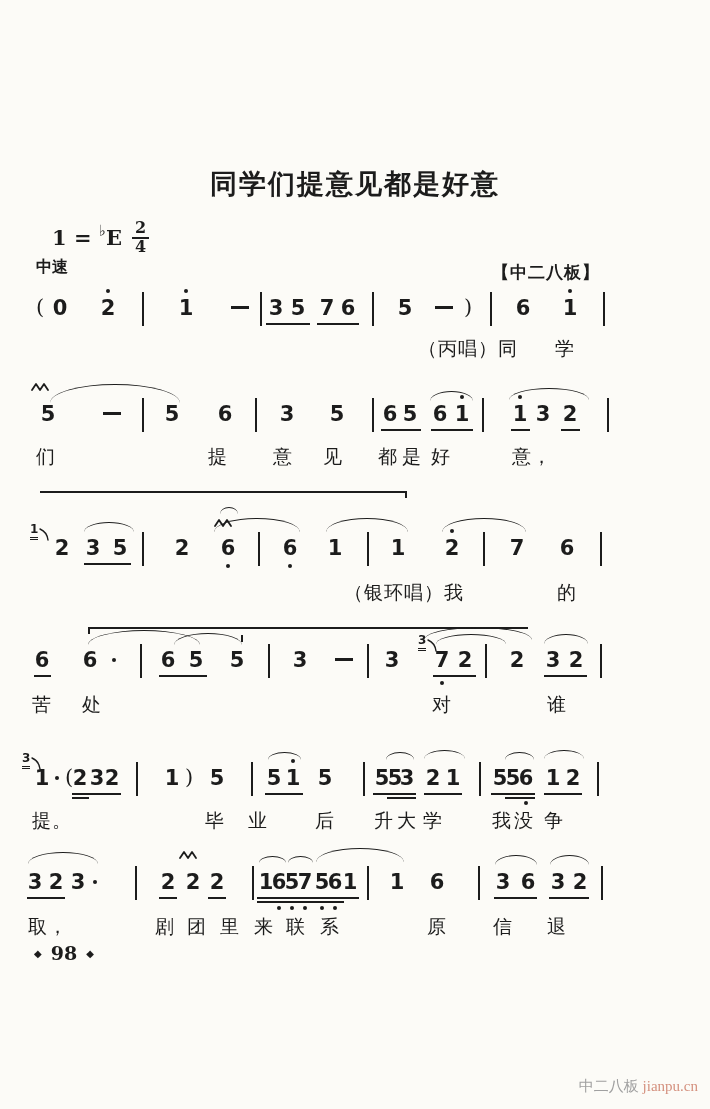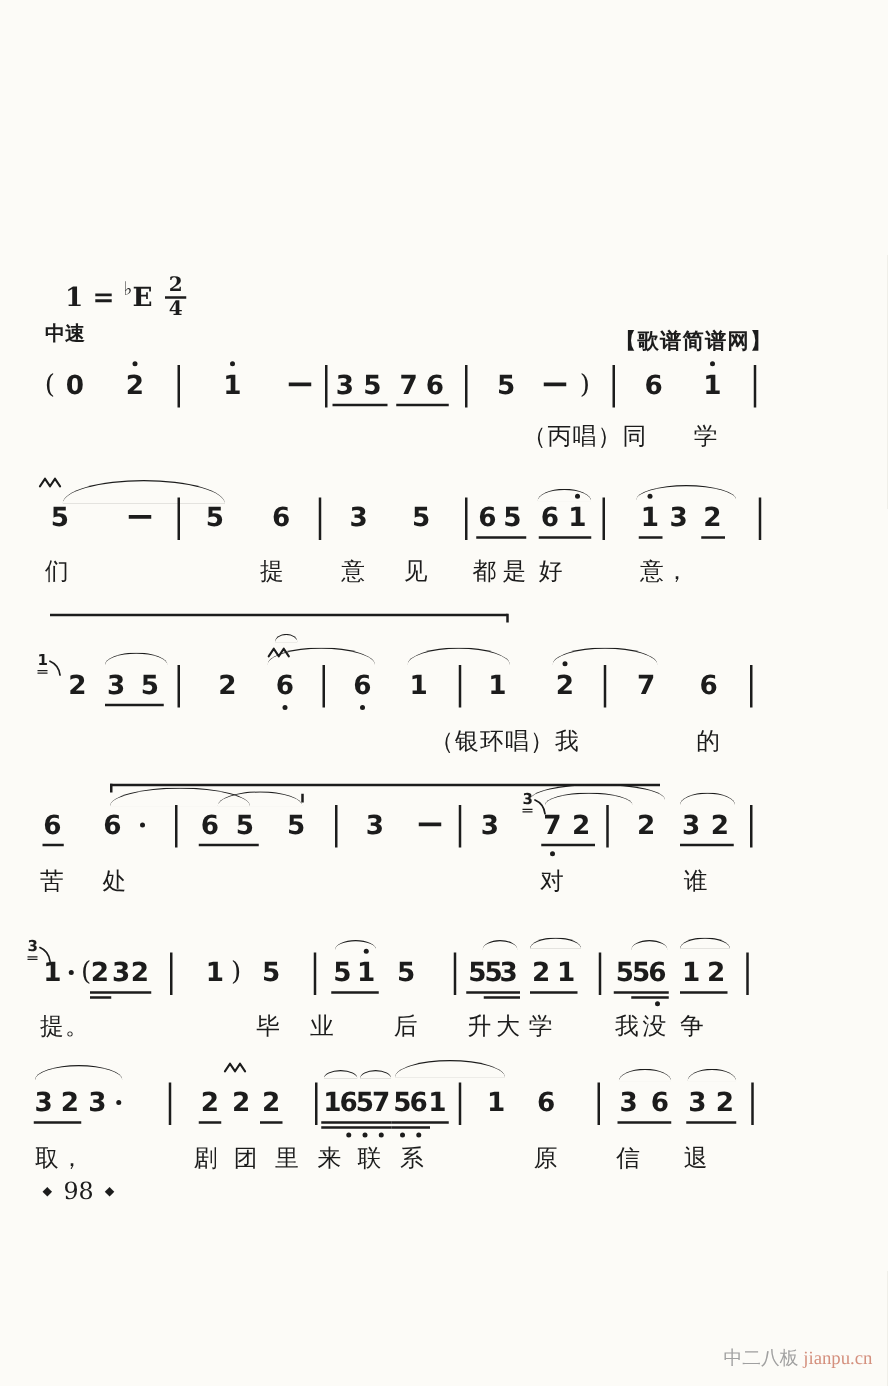--- a/index.html
+++ b/index.html
@@ -27,36 +27,37 @@
   .beam{position:absolute;height:2px;background:var(--ink,#1c1c1c);}
   .odot{position:absolute;width:4px;height:4px;border-radius:50%;background:var(--ink,#1c1c1c);transform:translateX(-50%);}
   .slur{position:absolute;border-top:1.6px solid var(--ink,#1c1c1c);border-radius:50% 50% 0 0 / 100% 100% 0 0;}
   .hook{position:absolute;width:1.6px;background:var(--ink,#1c1c1c);}
   .phline{position:absolute;height:1.7px;background:var(--ink,#1c1c1c);}
   .lyr{position:absolute;font-size:19px;white-space:nowrap;transform:translateX(-50%);letter-spacing:1px;}
   .lyr.left{transform:none;}
   .grace{position:absolute;}
   .grace .gn{font-family:"DejaVu Sans",sans-serif;font-weight:bold;font-size:12px;line-height:1.1;border-bottom:3px double var(--ink,#1c1c1c);padding-bottom:1px;}
   .orn{position:absolute;}
-  .pagenum{left:34px;top:942px;font-size:19px;font-weight:normal;font-family:"DejaVu Serif",serif;}
+  .pagenum{left:34px;top:942px;font-size:19px;font-weight:bold;font-family:"DejaVu Serif",serif;}
   .pagenum .dmark{font-size:10px;vertical-align:3px;}
   .pagenum .pn{margin:0 9px;}
   .watermark{right:12px;top:1077px;font-size:15px;}
   .wm-site{color:var(--wmgray,#a8a8a8);}
   .wm-url{color:var(--wmred,#d4907e);}
 </style>
 </head>
 <body>
 
 <div class="page">
+  <h1 class="abs title">同学们提意见都是好意</h1>
 
   <div class="abs keysig"><span>1 = </span><sup class="flat">♭</sup><span>E</span><span class="frac"><span class="fn">2</span><span class="fd">4</span></span></div>
 
   <div class="abs tempo">中速</div>
-  <div class="abs banner">【歌谱简谱网】</div>
+  <div class="abs banner">【中二八板】</div>
 
   <div id="score">
       <div class="beam" style="left: 266px; top: 323px; width: 44px;"></div>
       <div class="beam" style="left: 317px; top: 323px; width: 42px;"></div>
       <span class="sym" style="left: 40px; top: 295px;">(</span>
       <span class="num" style="left: 60px; top: 296px;">0</span>
       <span class="num" style="left: 108px; top: 296px;">2</span>
       <div class="odot" style="left: 108px; top: 289px;"></div>
       <div class="bar" style="left: 142px; top: 292px; height: 34px;"></div>
       <span class="num" style="left: 186px; top: 296px;">1</span>

